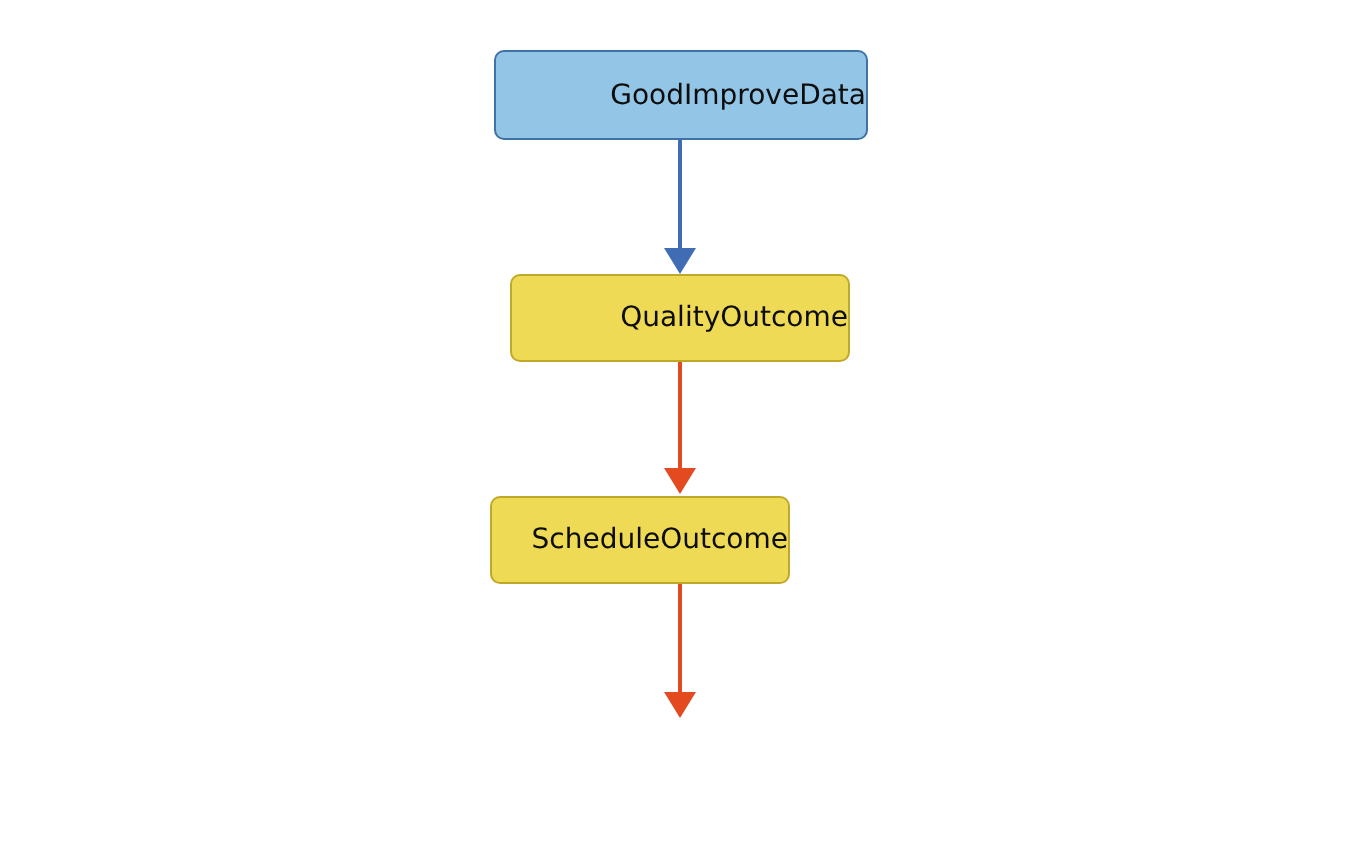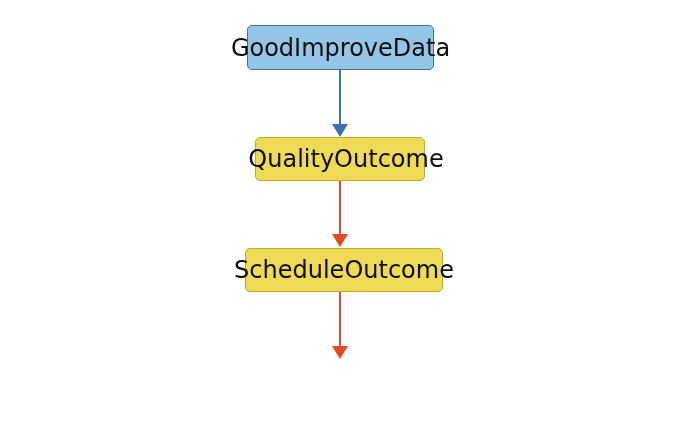--- a/index.html
+++ b/index.html
@@ -15,29 +15,29 @@
     overflow: hidden;
     font-family: "DejaVu Sans", "Liberation Sans", sans-serif;
   }
   .node {
     position: absolute;
     box-sizing: border-box;
     border: 1.5px solid #888;
     border-radius: 5px;
     display: flex;
     align-items: center;
-    justify-content: center;
-    font-size: 24px;
+    justify-content: flex-end;
+    font-size: 14px;
     color: #0d0d0d;
     letter-spacing: 0px;
     white-space: nowrap;
   }
   .node-goodimprovedata { left: 247px; top: 25px;  width: 187px; height: 45px; }
   .node-qualityoutcome  { left: 255px; top: 137px; width: 170px; height: 44px; }
-  .node-scheduleoutcome { left: 245px; top: 248px; width: 198px; height: 44px; }
+  .node-scheduleoutcome { left: 245px; top: 248px; width: 150px; height: 44px; }
   .node-costoutcome     { left: 265px; top: 360px; width: 150px; height: 43px; }
 
   .edge-line {
     position: absolute;
     width: 2px;
     left: 338.5px;
   }
   .edge-head {
     position: absolute;
     left: 331.5px;

